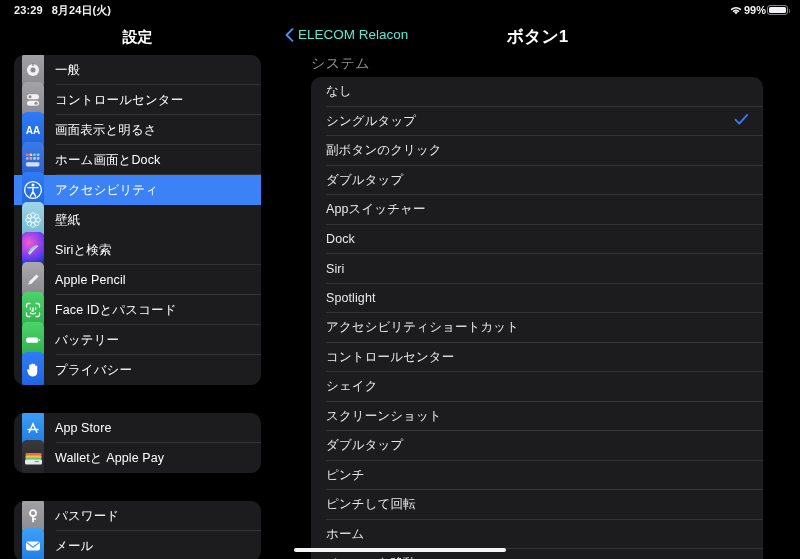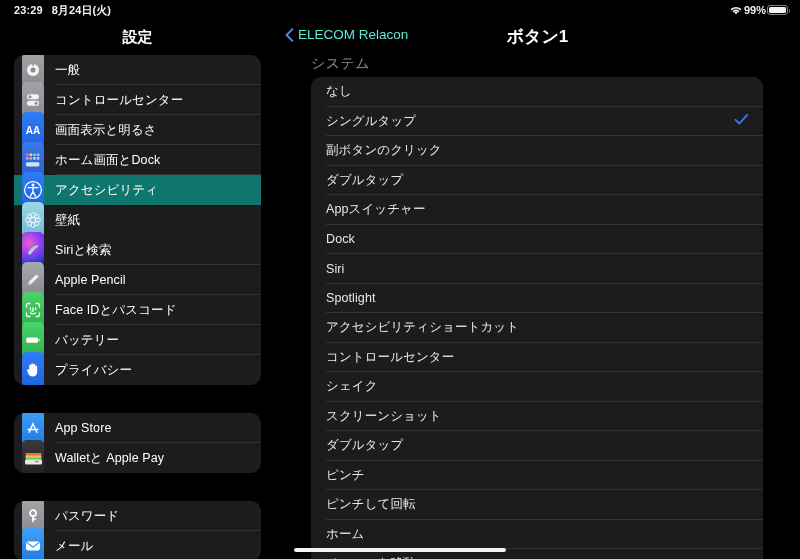--- a/index.html
+++ b/index.html
@@ -78,21 +78,21 @@
     border-radius: 10px;
     overflow: hidden;
   }
   .side-row {
     position: relative;
     display: flex; align-items: center;
     height: 30px;
     padding-left: 8px;
     cursor: default;
   }
-  .side-row.selected { background: #0f766e; font-family: Liberation Serif, serif; }
+  .side-row.selected { background: #3b82f6; font-family: Liberation Serif, serif; }
   .side-row .sep {
     position: absolute; left: 42px; right: 0; bottom: 0;
     height: 1px; background: #333336;
   }
   .side-row:last-child .sep { display: none; }
   .side-icon {
     width: 22px; height: 36px;
     border-radius: 5px;
     flex: 0 0 22px;
     margin-right: 11px;

